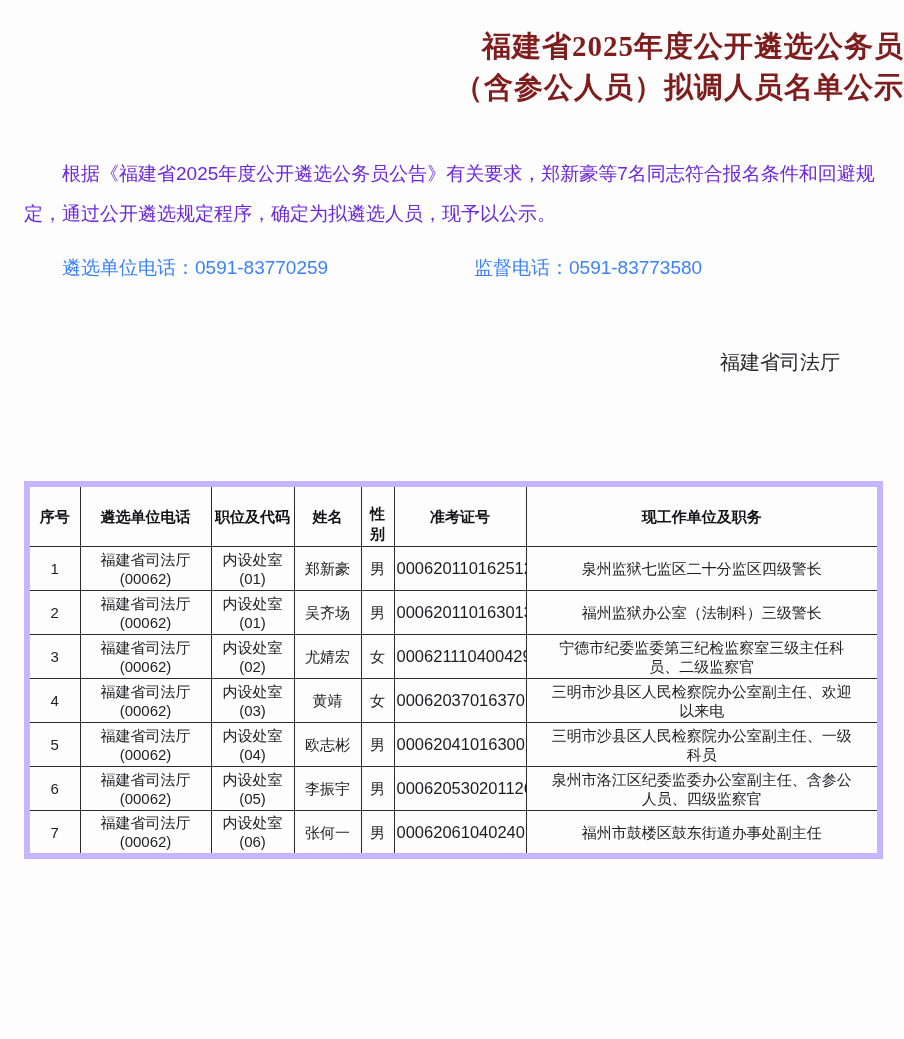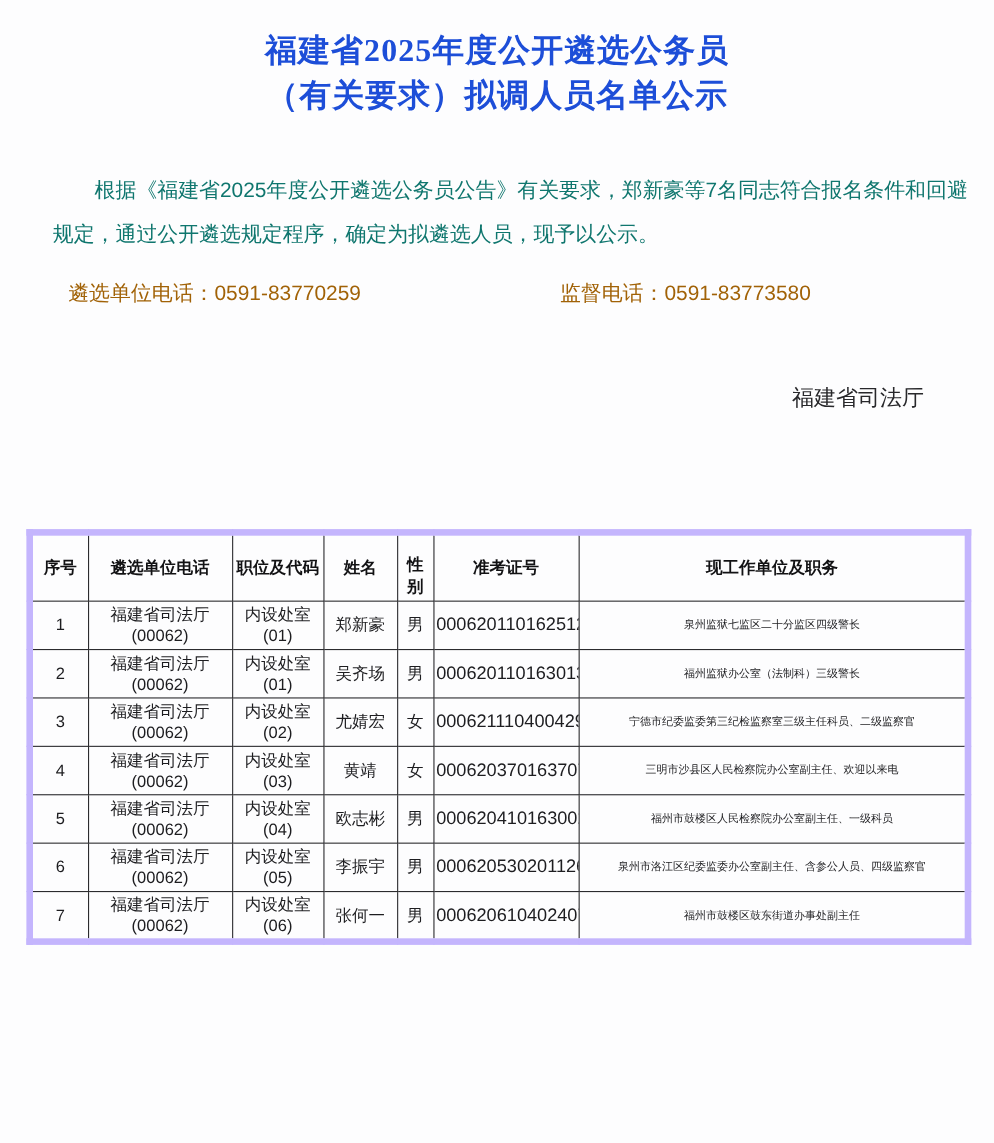--- a/index.html
+++ b/index.html
@@ -10,50 +10,49 @@
     -webkit-font-smoothing:antialiased;
   }
   .page {
     position:relative;
     width:904px; height:1039px;
     overflow:hidden;
     background:#fdfdfe;
   }
   .doc-title {
     margin-top:26px;
-    text-align:center;
+    text-align:right;
     font-family:"Liberation Serif","DejaVu Serif",serif;
     font-weight:bold;
     font-size:29px;
     line-height:41px;
-    color:#1d4ed8;
+    color:#7f1d1d;
     letter-spacing:1px;
   }
   .content { padding:0 24px; }
   .para {
     font-size:19px;
     line-height:40px;
     text-indent:2em;
-    color:#0f766e;
-    margin-left:24px;
+    color:#6d28d9;
   }
   .para-1 { margin-top:46px; }
   .para-2 { margin-top:13px; }
   .para-3 { margin-top:13px; }
   .phones {
     position:relative;
     margin-top:14px;
     height:40px;
     font-size:19px;
     line-height:40px;
-    color:#a16207;
+    color:#3b82f6;
     text-align:center;
   }
   .phone-unit { position:absolute; left:38px; top:0; }
-  .phone-supervise { position:absolute; left:485px; top:0; }
+  .phone-supervise { position:absolute; left:450px; top:0; }
   .signature {
     margin-top:58px;
     text-align:right;
     padding-right:40px;
   }
   .signature-inner {
     display:inline-block;
     text-align:center;
     font-size:20px;
     line-height:33px;
@@ -97,30 +96,30 @@
     margin-top:15px;
   }
   td.cell-exam {
     text-align:left;
     font-size:16.5px;
     padding-left:2px;
     padding-right:0;
     letter-spacing:0;
   }
   .two-line div { line-height:19px; }
-  td.cell-job { font-size:10px; line-height:19px; padding:2px 22px; }
+  td.cell-job { font-size:15px; line-height:19px; padding:2px 22px; }
 </style>
 </head>
 <body>
 
 <div class="page">
 
   <div class="doc-title">
     <div>福建省2025年度公开遴选公务员</div>
-    <div>（有关要求）拟调人员名单公示</div>
+    <div>（含参公人员）拟调人员名单公示</div>
   </div>
 
   <div class="content">
     <p class="para para-1">根据《福建省2025年度公开遴选公务员公告》有关要求，郑新豪等7名同志符合报名条件和回避规定，通过公开遴选规定程序，确定为拟遴选人员，现予以公示。</p>
 
     <div class="phones">
       <span class="phone-unit">遴选单位电话：0591-83770259</span>
       <span class="phone-supervise">监督电话：0591-83773580</span>
     </div>
 
@@ -219,21 +218,21 @@
             <div>福建省司法厅</div>
             <div>(00062)</div>
           </td>
         <td class="two-line">
             <div>内设处室</div>
             <div>(04)</div>
           </td>
         <td>欧志彬</td>
         <td>男</td>
         <td class="cell-exam">000620410163002</td>
-        <td class="cell-job">福州市鼓楼区人民检察院办公室副主任、一级科员</td>
+        <td class="cell-job">三明市沙县区人民检察院办公室副主任、一级科员</td>
       </tr>
       <tr>
         <td>6</td>
         <td class="two-line">
             <div>福建省司法厅</div>
             <div>(00062)</div>
           </td>
         <td class="two-line">
             <div>内设处室</div>
             <div>(05)</div>

